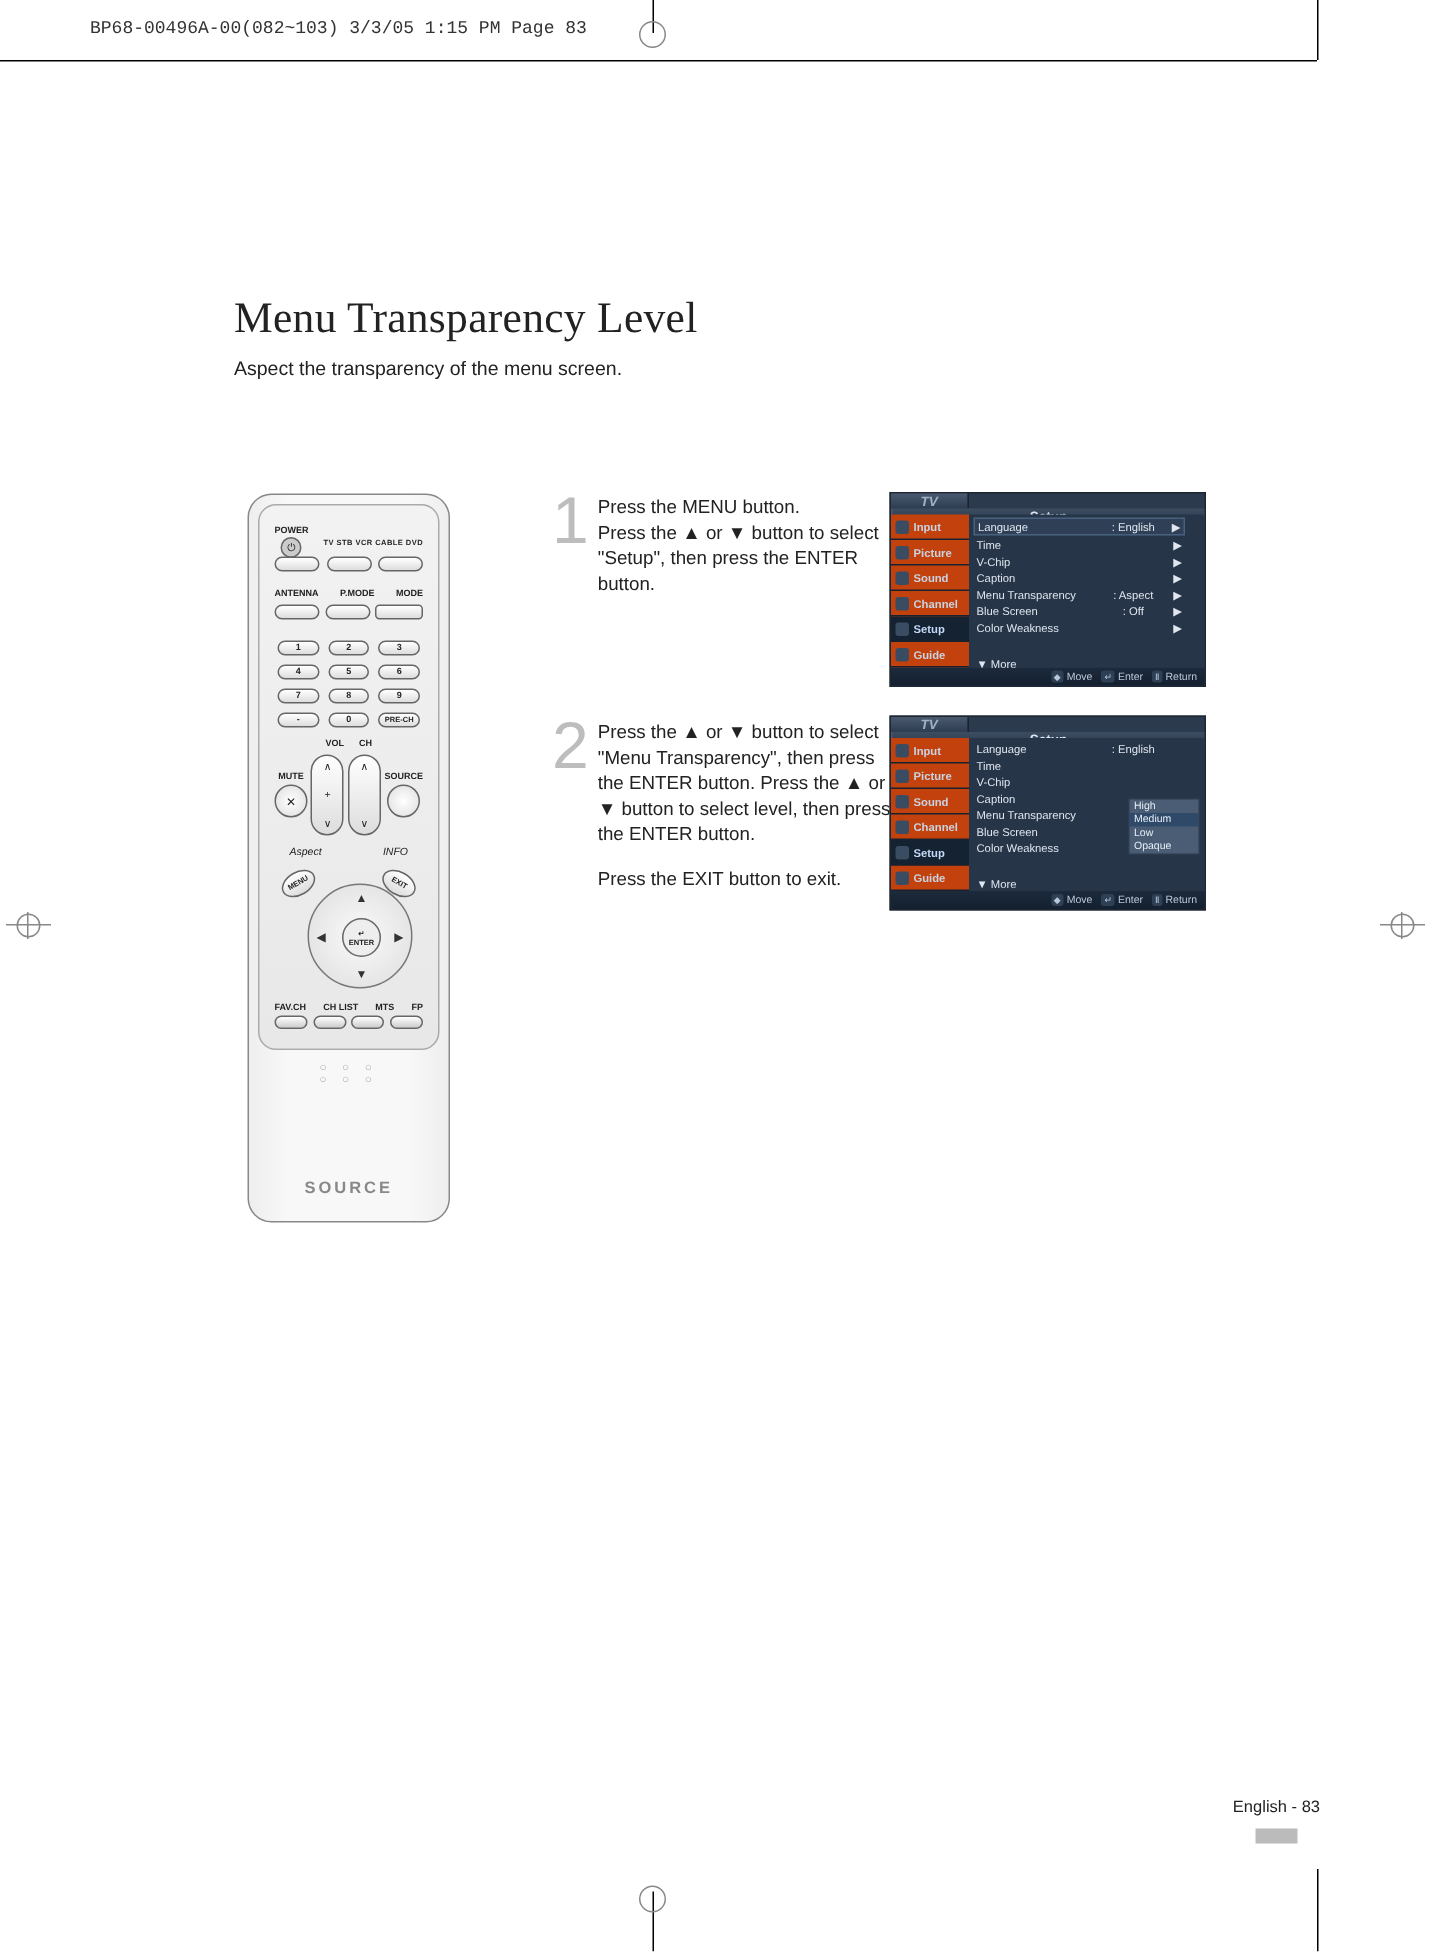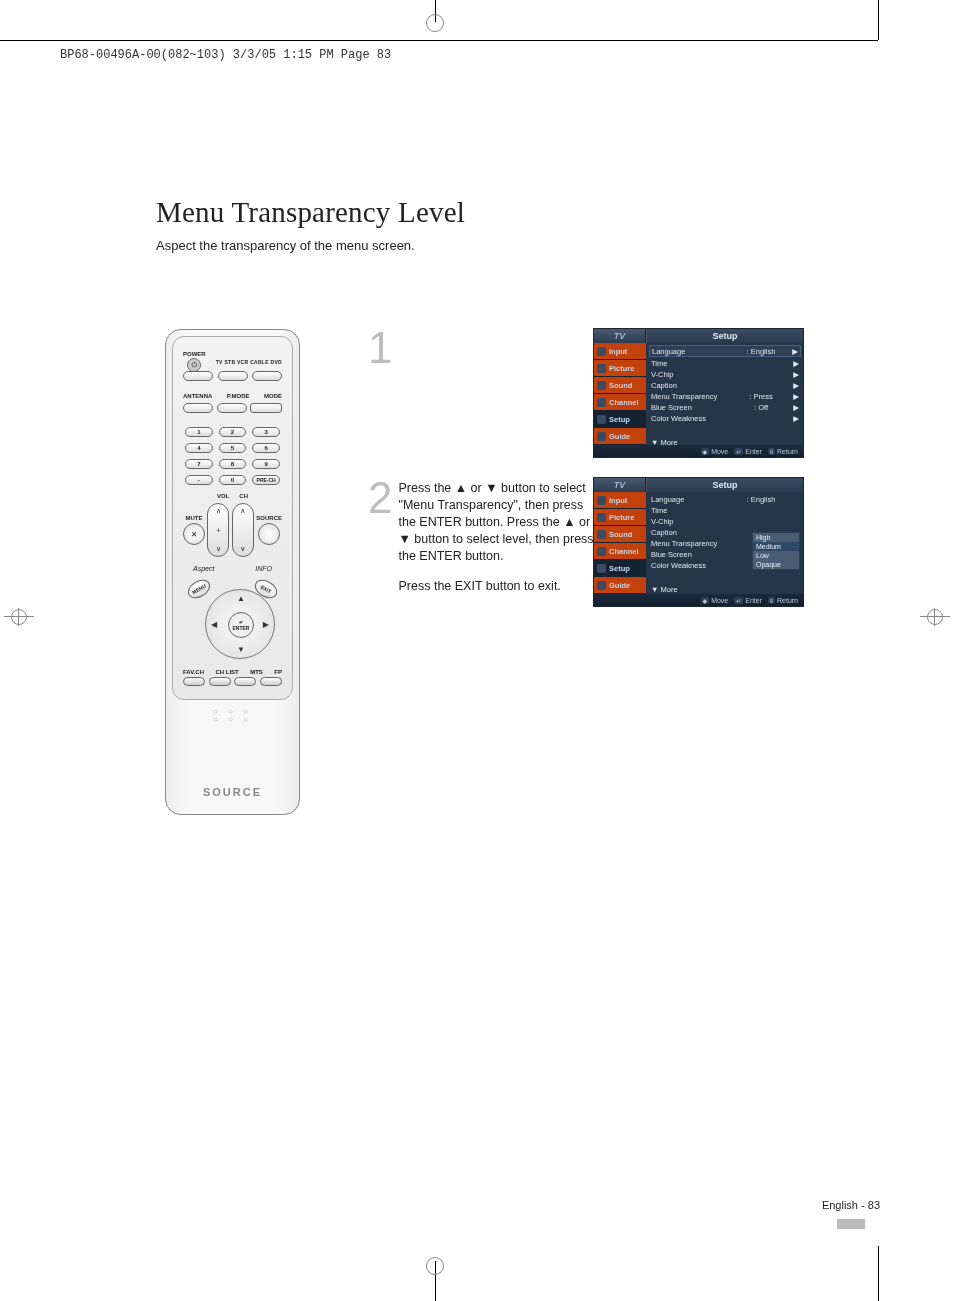--- a/index.html
+++ b/index.html
@@ -10,21 +10,20 @@
     height: 1301px;
     position: relative;
     color: #222;
   }
   .header-line {
     position: absolute;
     top: 12px; left: 60px;
     font-family: "Courier New", monospace;
     font-size: 12px;
     color: #333;
-    margin-top: 36px;
   }
   .crop-mark-top {
     position: absolute;
     top: 0; left: 435px;
     width: 1px; height: 22px;
     background: #000;
   }
   .crop-circle-top {
     position: absolute;
     top: 14px; left: 426px;
@@ -159,29 +158,29 @@
   .osd {
     position:absolute;
     width: 211px;
     background: #2b3a4d;
     border: 1px solid #1d2633;
     font-size: 8px;
     color: #dfe6ee;
   }
   .osd1 { top: 328px; left: 593px; height: 130px;}
   .osd2 { top: 477px; left: 593px; height: 130px;}
-  .osd .titlebar { height:14px; display:flex; align-items:stretch;}
+  .osd .titlebar { height:14px; display:flex; align-items:stretch;flex-direction:column;}
   .osd .tb-left { width:52px;background:linear-gradient(#4a5a6e,#2d3c50);display:flex;align-items:center;justify-content:center;font-weight:bold;font-style:italic;color:#9fb2c9;font-size:9px;border-right:1px solid #1a2330;}
   .osd .tb-right { flex:1;background:linear-gradient(#3d4d61,#2a3a4e);display:flex;align-items:center;justify-content:center;font-weight:bold;color:#dce6f2;font-size:9px;border-left:1px solid #556;}
   .osd .body { display:flex; height:calc(100% - 26px);}
   .osd .sidebar { width:52px; background:#c2410c; display:flex; flex-direction:column;}
   .sidebar-item { flex:1; display:flex; align-items:center; gap:3px; padding:0 3px; border-bottom:1px solid #18222f; color:#c8d4e3; font-weight:bold; font-size:7.5px;}
   .sidebar-item .ico { width:9px;height:9px;border-radius:2px;background:#3a4c62;display:inline-block;}
   .sidebar-item.sel { background:#152232; color:#c3daf6;}
-  .osd .content { flex:1; background:#263548; padding:2px 4px 2px 5px; position:relative;}
+  .osd .content { flex:1; background:#263548; padding:2px 15px 2px 5px; position:relative;}
   .content-row { display:flex; justify-content:flex-start; align-items:center; height:11px; font-size:7.5px;}
   .content-row .lab { width:80px; }
   .content-row .val { flex:1;text-align:center; }
   .content-row .arr { width:8px; text-align:right;}
   .content-row.boxed { background:#2f4056; border:1px solid #47607e; padding:0 2px; height:12px; margin:0 -2px 1px -2px;}
   .more-row { font-size:7.5px; margin-top:14px;}
   .osd .footer { height:12px; background:linear-gradient(#1c2a3c,#14202f); display:flex; align-items:center; justify-content:flex-end; gap:6px; padding:0 5px; font-size:7px; color:#b9c7d8;}
   .footer .tag { display:flex; align-items:center; gap:2px;}
   .footer .k { display:inline-block; padding:0 2px; background:#2e4055; border-radius:2px; font-size:6px;}
   .dropdown { position:absolute; right:3px; top:40px; width:48px; background:#4a5d74; border:1px solid #2c3b4e;}
@@ -312,20 +311,22 @@
         <div class="smallpill"></div>
         <div class="smallpill"></div>
     </div>
   </div>
   <div class="dots">○ ○ ○<br>○ ○ ○</div>
   <div class="brand">SOURCE</div>
 </div>
 
 <div class="step step1">
   <div class="step-num">1</div>
+  <div class="step-text" style="white-space:pre-line;">Press the MENU button.
+Press the ▲ or ▼ button to select "Setup", then press the ENTER button.</div>
 </div>
 
 <div class="step step2">
   <div class="step-num">2</div>
   <div>
     <div class="step-text">Press the ▲ or ▼ button to select "Menu Transparency", then press the ENTER button. Press the ▲ or ▼ button to select level, then press the ENTER button.</div>
     <div class="step-text" style="margin-top:14px;">Press the EXIT button to exit.</div>
   </div>
 </div>
 
@@ -377,21 +378,21 @@
           <span class="val"></span>
           <span class="arr">▶</span>
         </div>
         <div class="content-row">
           <span class="lab">Caption</span>
           <span class="val"></span>
           <span class="arr">▶</span>
         </div>
         <div class="content-row">
           <span class="lab">Menu Transparency</span>
-          <span class="val">: Press</span>
+          <span class="val">: Aspect</span>
           <span class="arr">▶</span>
         </div>
         <div class="content-row">
           <span class="lab">Blue Screen</span>
           <span class="val">: Off</span>
           <span class="arr">▶</span>
         </div>
         <div class="content-row">
           <span class="lab">Color Weakness</span>
           <span class="val"></span>

